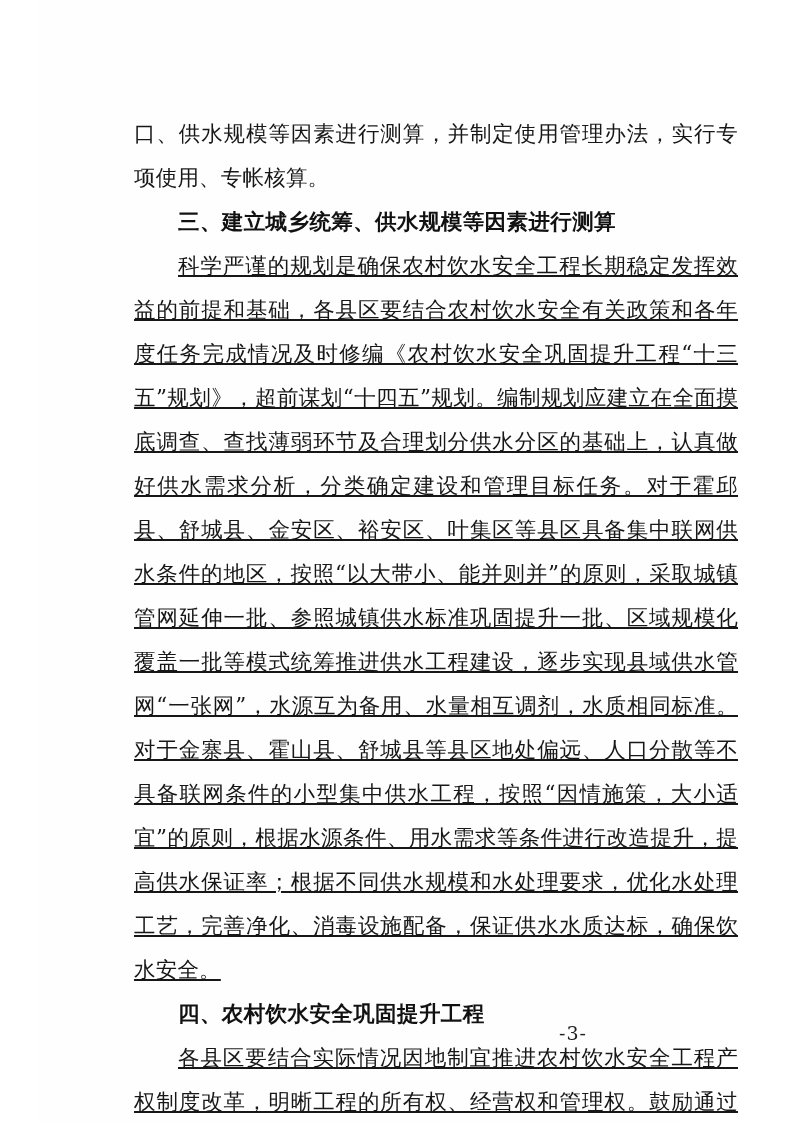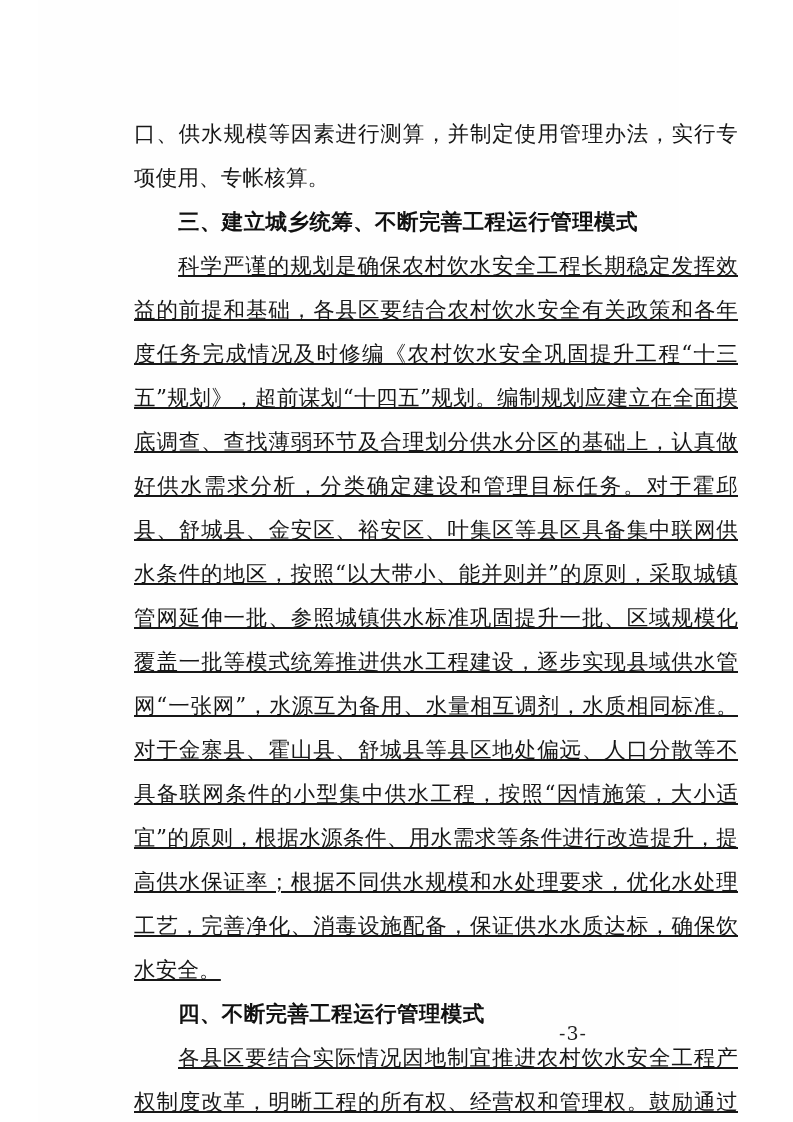--- a/index.html
+++ b/index.html
@@ -64,19 +64,19 @@
   .para-block {
     margin-bottom: 0;
   }
 </style>
 </head>
 <body>
 
 <div class="page">
   <div class="doc-body">
     <p class="para-block">口、供水规模等因素进行测算，并制定使用管理办法，实行专项使用、专帐核算。</p>
-    <h2 class="section">三、建立城乡统筹、不断完善工程运行管理模式</h2>
+    <h2 class="section">三、建立城乡统筹、供水规模等因素进行测算</h2>
     <p class="indent para-block">科学严谨的规划是确保农村饮水安全工程长期稳定发挥效益的前提和基础，各县区要结合农村饮水安全有关政策和各年度任务完成情况及时修编《农村饮水安全巩固提升工程“十三五”规划》，超前谋划“十四五”规划。编制规划应建立在全面摸底调查、查找薄弱环节及合理划分供水分区的基础上，认真做好供水需求分析，分类确定建设和管理目标任务。对于霍邱县、舒城县、金安区、裕安区、叶集区等县区具备集中联网供水条件的地区，按照“以大带小、能并则并”的原则，采取城镇管网延伸一批、参照城镇供水标准巩固提升一批、区域规模化覆盖一批等模式统筹推进供水工程建设，逐步实现县域供水管网“一张网”，水源互为备用、水量相互调剂，水质相同标准。对于金寨县、霍山县、舒城县等县区地处偏远、人口分散等不具备联网条件的小型集中供水工程，按照“因情施策，大小适宜”的原则，根据水源条件、用水需求等条件进行改造提升，提高供水保证率；根据不同供水规模和水处理要求，优化水处理工艺，完善净化、消毒设施配备，保证供水水质达标，确保饮水安全。</p>
-    <h2 class="section">四、不断完善工程运行管理模式</h2>
+    <h2 class="section">四、农村饮水安全巩固提升工程</h2>
     <p class="indent para-block">各县区要结合实际情况因地制宜推进农村饮水安全工程产权制度改革，明晰工程的所有权、经营权和管理权。鼓励通过千吨万人供水工程探索成立国有农村供水企业、政府与社会资本合</p>
   </div>
   <div class="page-number">-3-</div>
 </div>
 
 </body></html>

